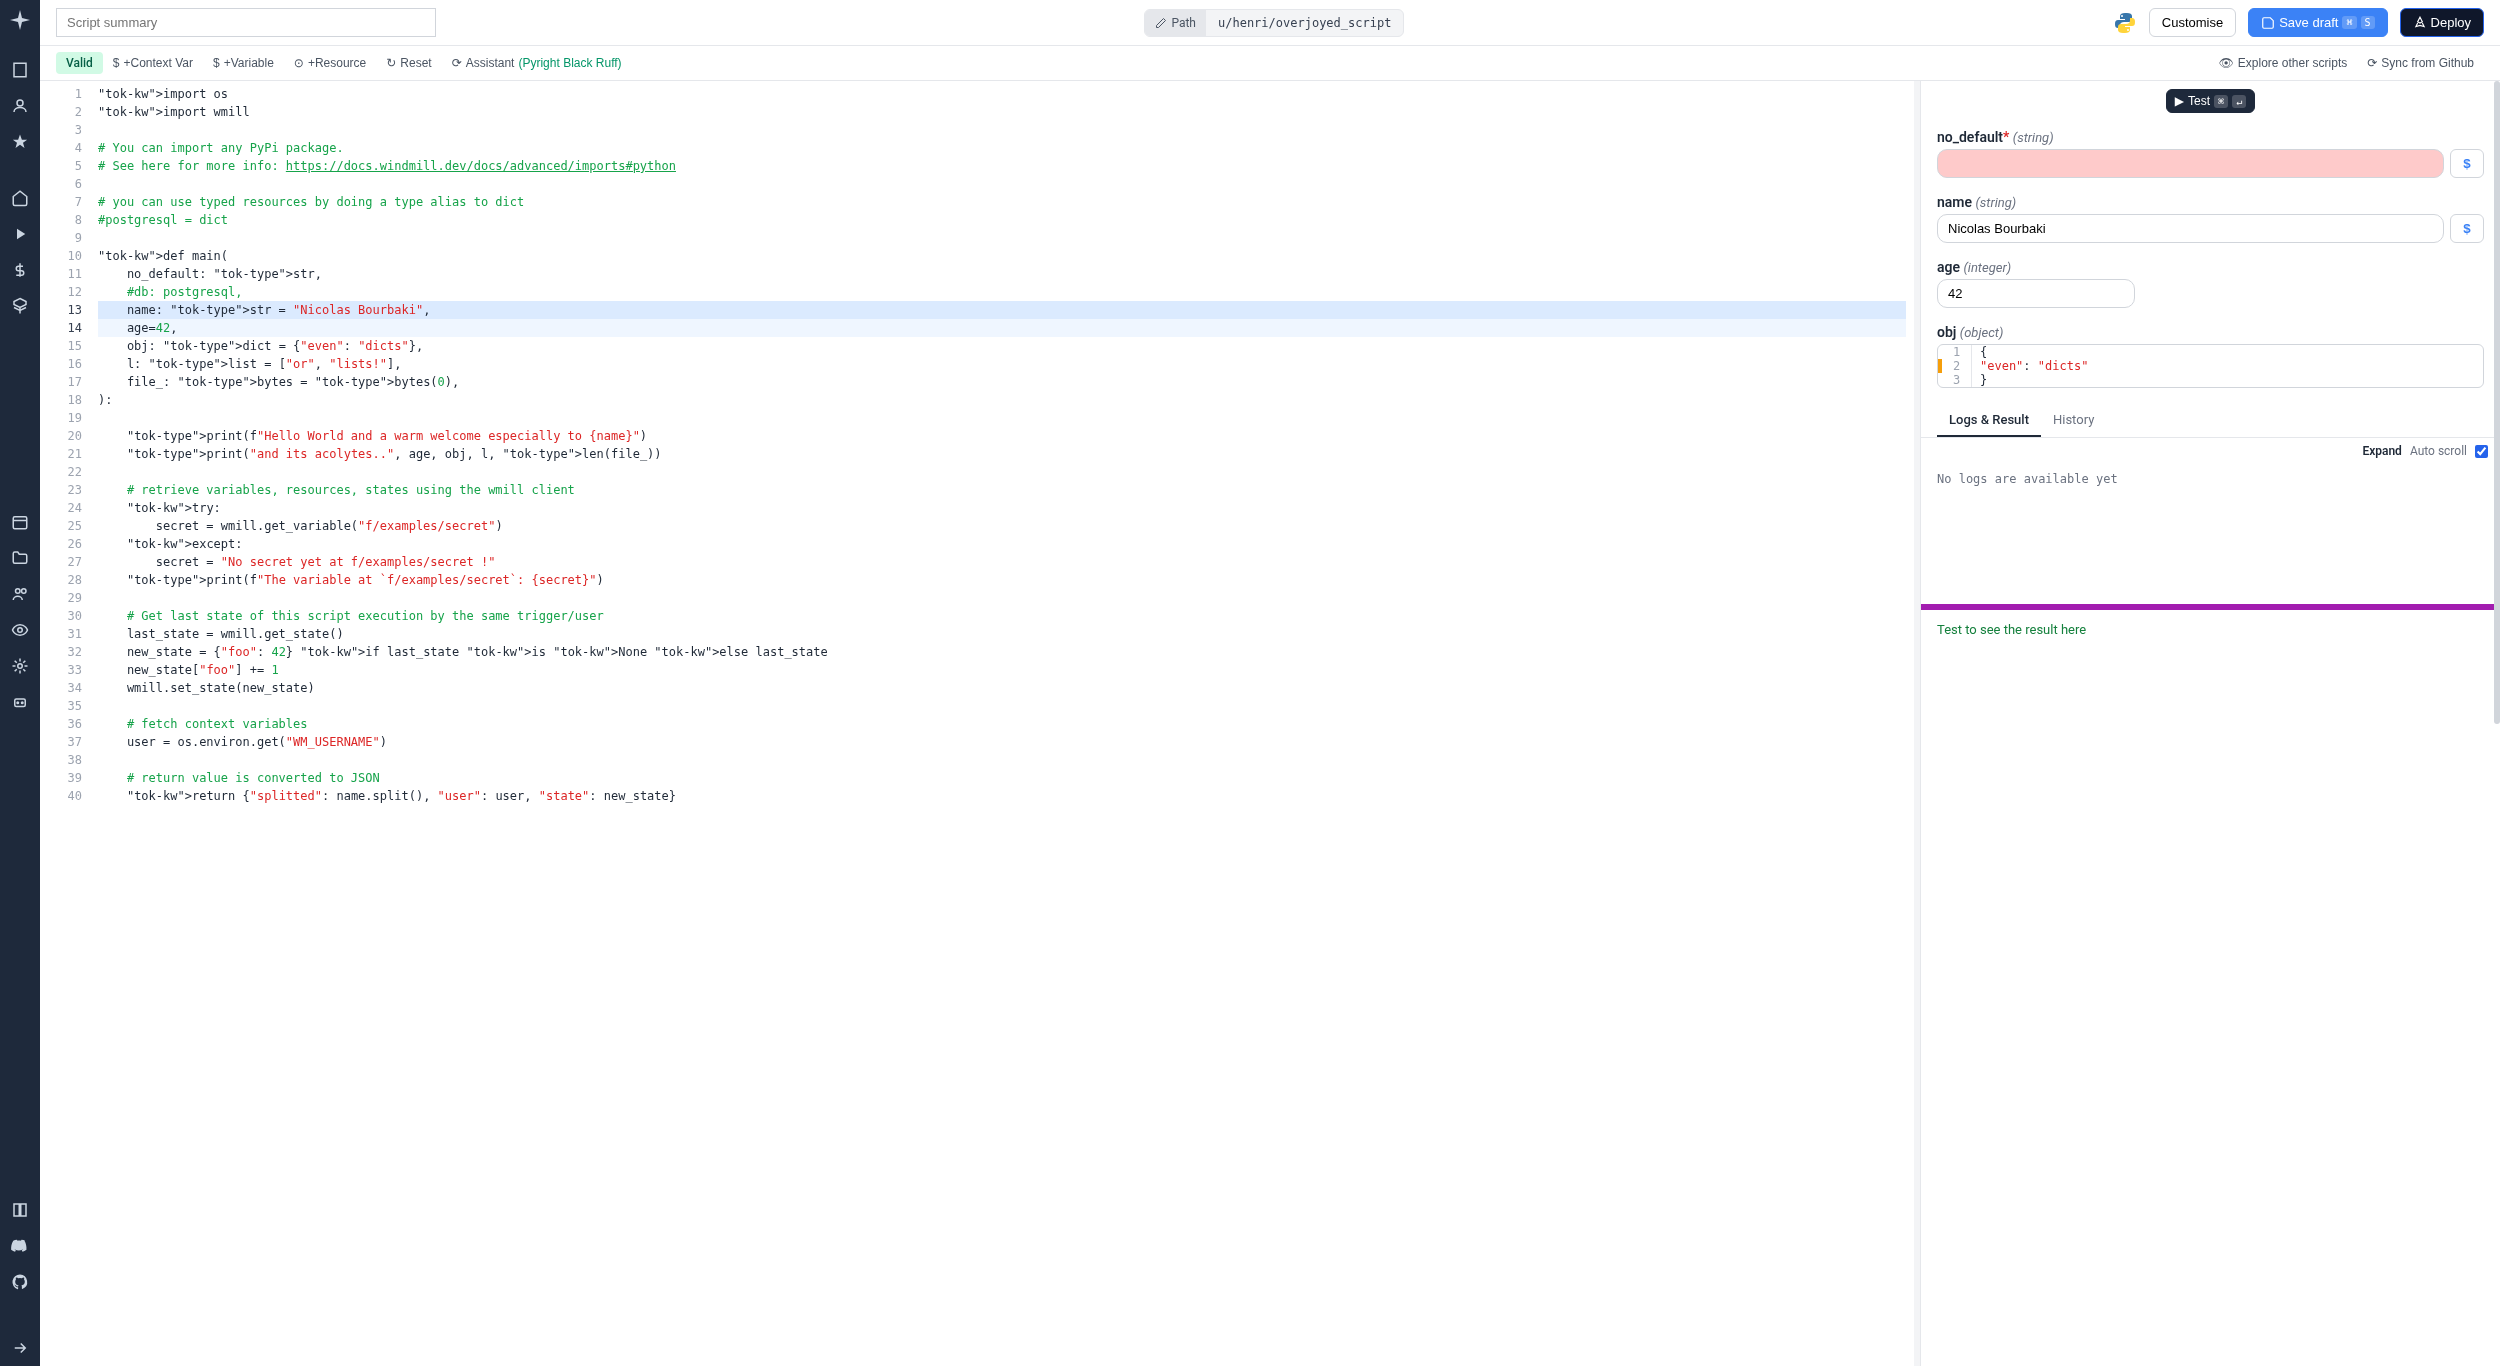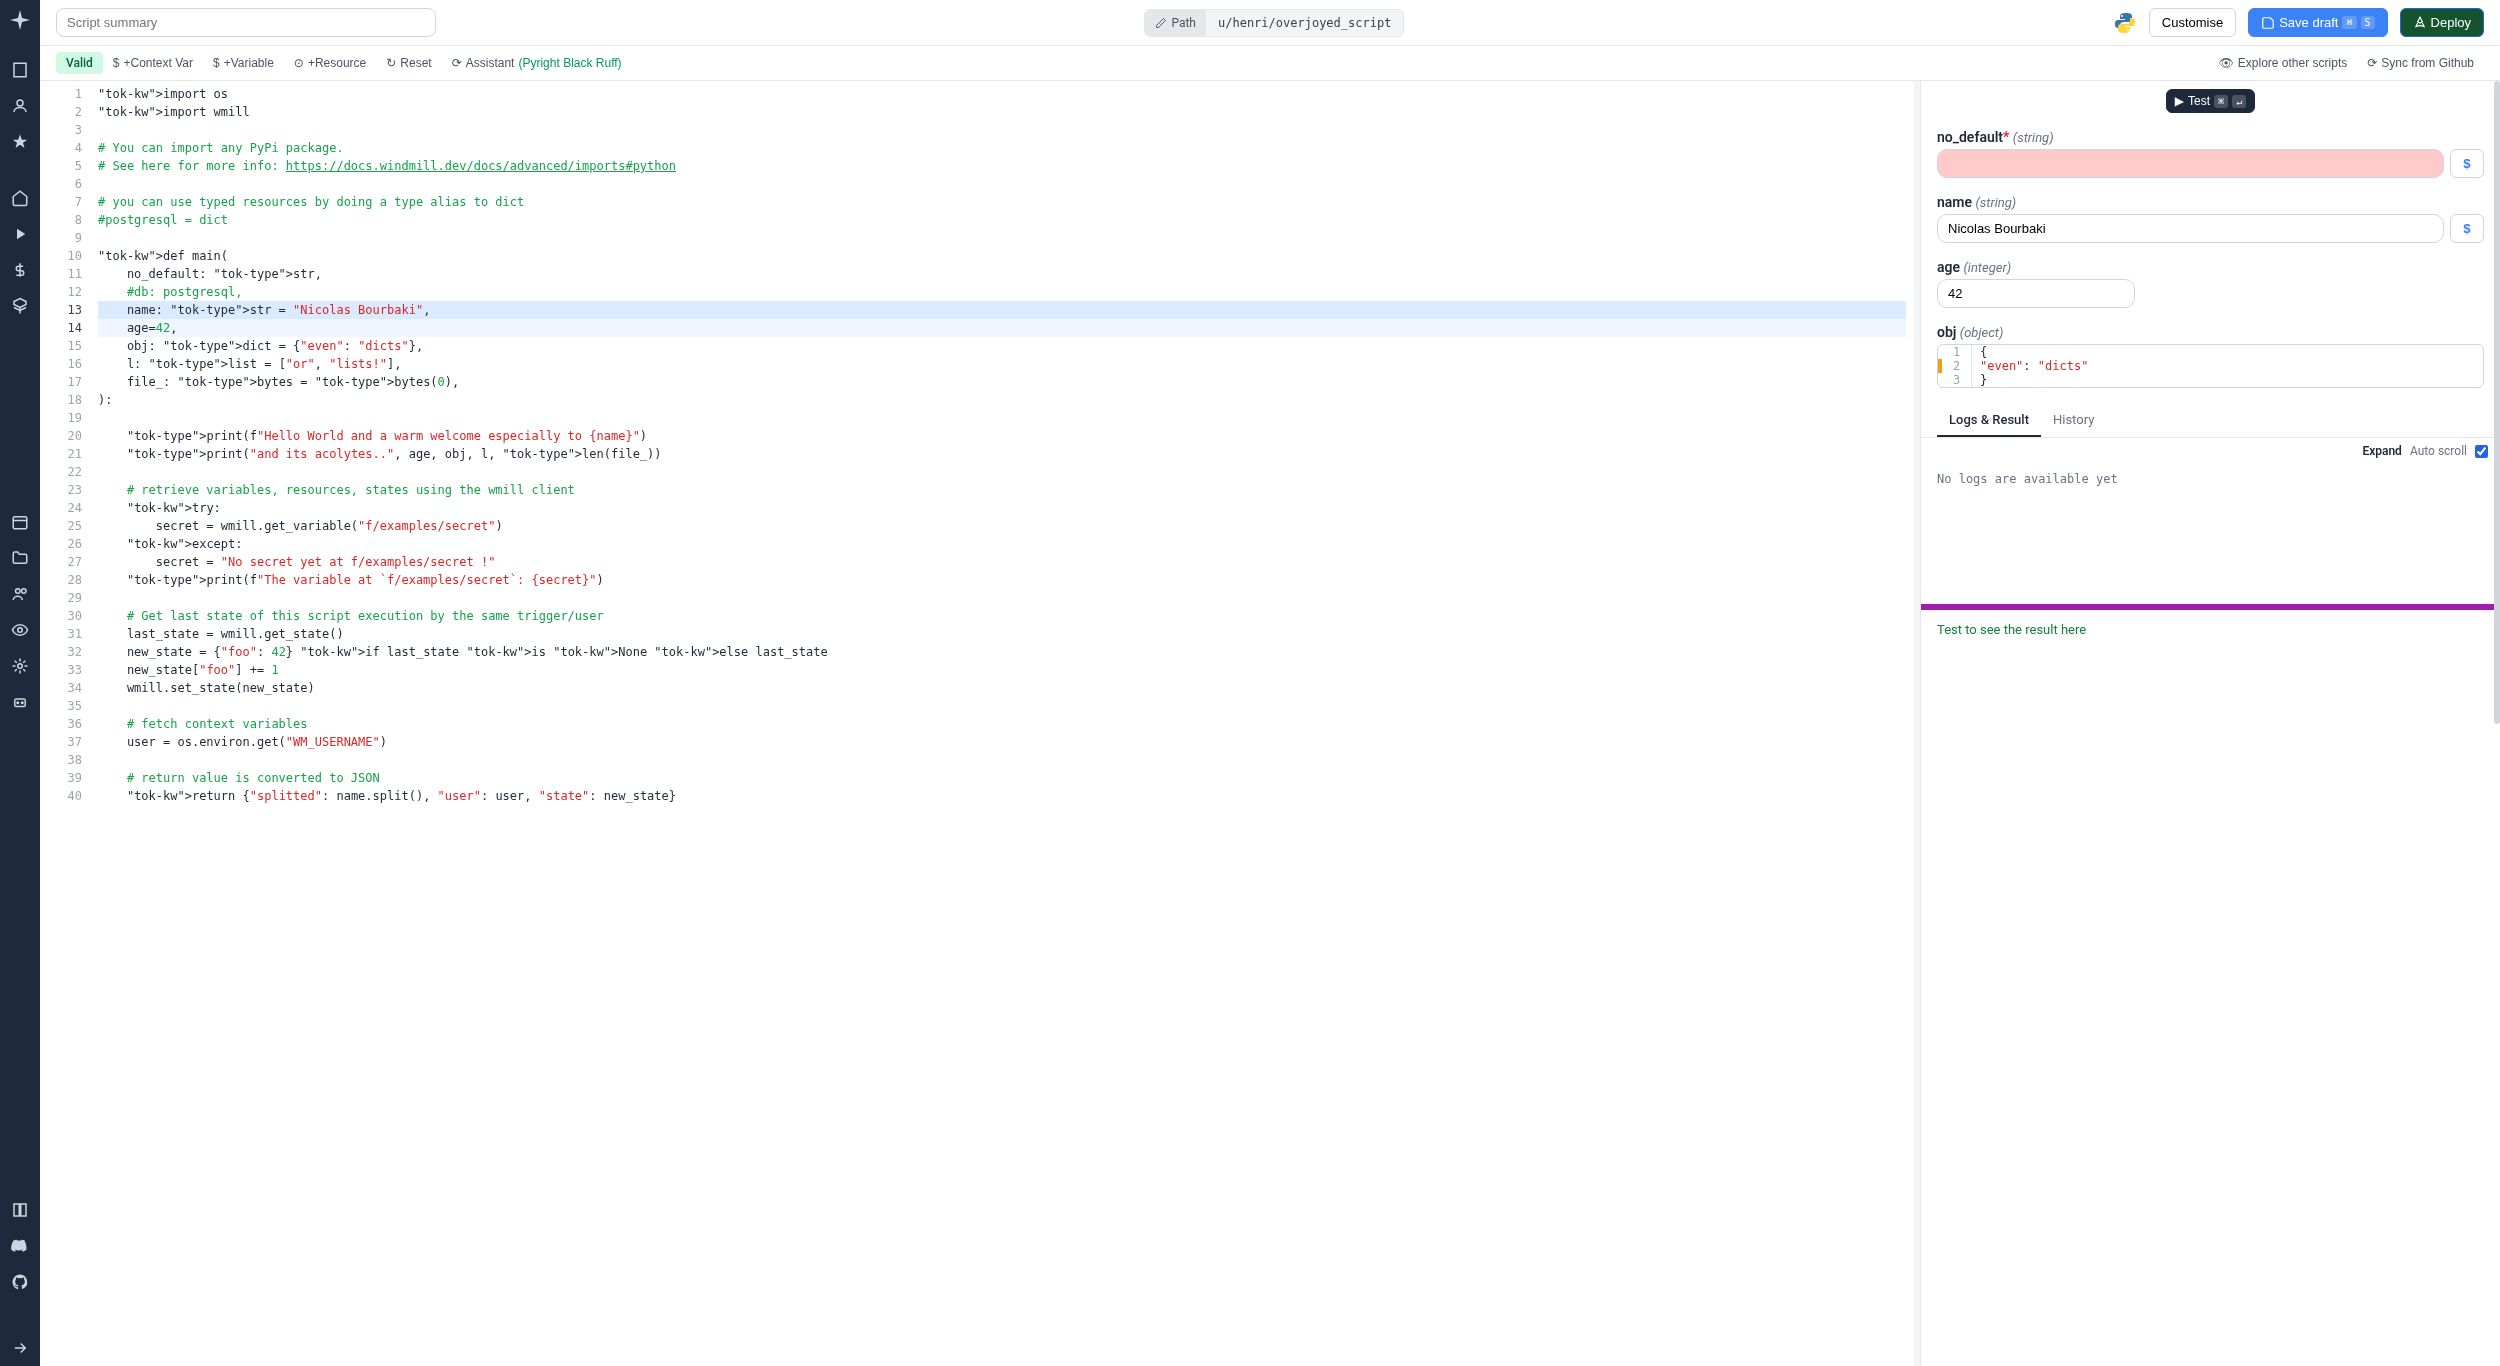--- a/index.html
+++ b/index.html
@@ -5,28 +5,28 @@
 * { margin:0; padding:0; box-sizing:border-box; }
 body { font-family:-apple-system,BlinkMacSystemFont,"Segoe UI",Roboto,sans-serif; font-size:13px; color:#1f2937; background:#fff; height:100vh; overflow:hidden; }
 .app { display:flex; height:100vh; }
 .sidebar { width:40px; background:#1e293b; display:flex; flex-direction:column; align-items:center; padding-top:8px; }
 .sidebar-logo { width:24px; height:24px; margin-bottom:20px; }
 .sidebar-icon { width:40px; height:36px; display:flex; align-items:center; justify-content:center; color:#cbd5e1; cursor:pointer; }
 .sidebar-icon svg { width:18px; height:18px; }
 .sidebar-spacer { flex:1; }
 .main { flex:1; display:flex; flex-direction:column; }
 .header { display:flex; align-items:center; padding:8px 16px; gap:12px; border-bottom:1px solid #e5e7eb; }
-.summary-input { width:380px; padding:6px 10px; border:1px solid #d1d5db; border-radius:8px; font-size:13px; background:#fff; }
+.summary-input { width:380px; padding:6px 10px; border:1px solid #d1d5db; border-radius:0; font-size:13px; background:#fff; }
 .header-spacer { flex:1; }
 .path-badge { display:flex; align-items:center; background:#f3f4f6; border:1px solid #e5e7eb; border-radius:6px; overflow:hidden; }
 .path-label { background:#e5e7eb; padding:6px 10px; display:flex; align-items:center; gap:4px; font-size:12px; color:#4b5563;text-align:center; }
 .path-value { padding:6px 12px; font-family:monospace; font-size:12px; color:#374151; }
 .lang-icon { width:24px; height:24px; }
 .btn { padding:6px 12px; border:1px solid #d1d5db; border-radius:6px; background:#fff; font-size:13px; cursor:pointer; display:inline-flex; align-items:center; gap:4px; }
-.btn-primary { background:#14532d; color:#fff; border-color:#2563eb;justify-content:flex-end; }
+.btn-primary { background:#0f172a; color:#fff; border-color:#2563eb;justify-content:flex-end; }
 .btn-secondary { background:#3b82f6; color:#fff; border-color:#3b82f6; }
 .btn-dark { background:#1e293b; color:#fff; border-color:#1e293b; font-size:12px; padding:4px 8px; }
 .kbd { background:rgba(255,255,255,0.2); padding:1px 4px; border-radius:3px; font-size:10px; font-family:monospace; }
 .toolbar { display:flex; align-items:center; padding:6px 16px; gap:0; border-bottom:1px solid #e5e7eb; }
 .badge-valid { background:#d1fae5; color:#065f46; padding:4px 10px; border-radius:4px; font-size:12px; font-weight:500; }
 .tool-btn { padding:4px 10px; font-size:12px; color:#4b5563; background:transparent; border:none; cursor:pointer; display:inline-flex; align-items:center; gap:4px; }
 .assist-green { color:#059669; }
 .toolbar-spacer { flex:1; }
 .workspace { flex:1; display:flex; overflow:hidden; }
 .editor { flex:1; display:flex; font-family:"SF Mono",Monaco,Consolas,monospace; font-size:12px; line-height:1.5; overflow:auto; }

